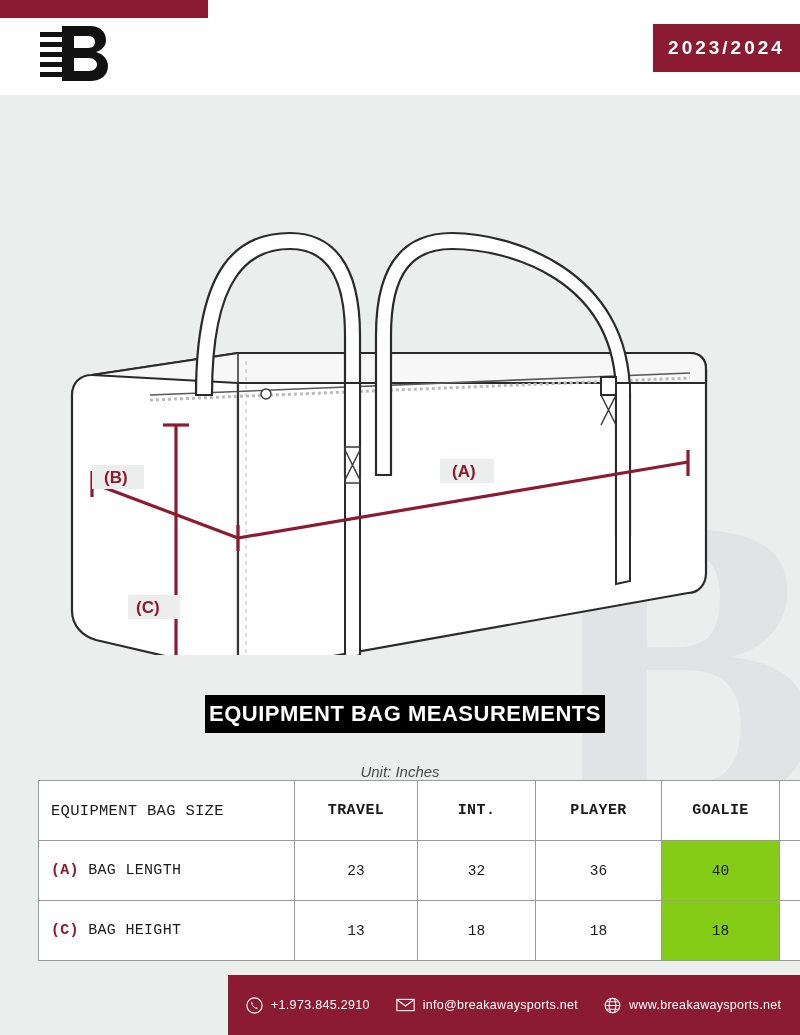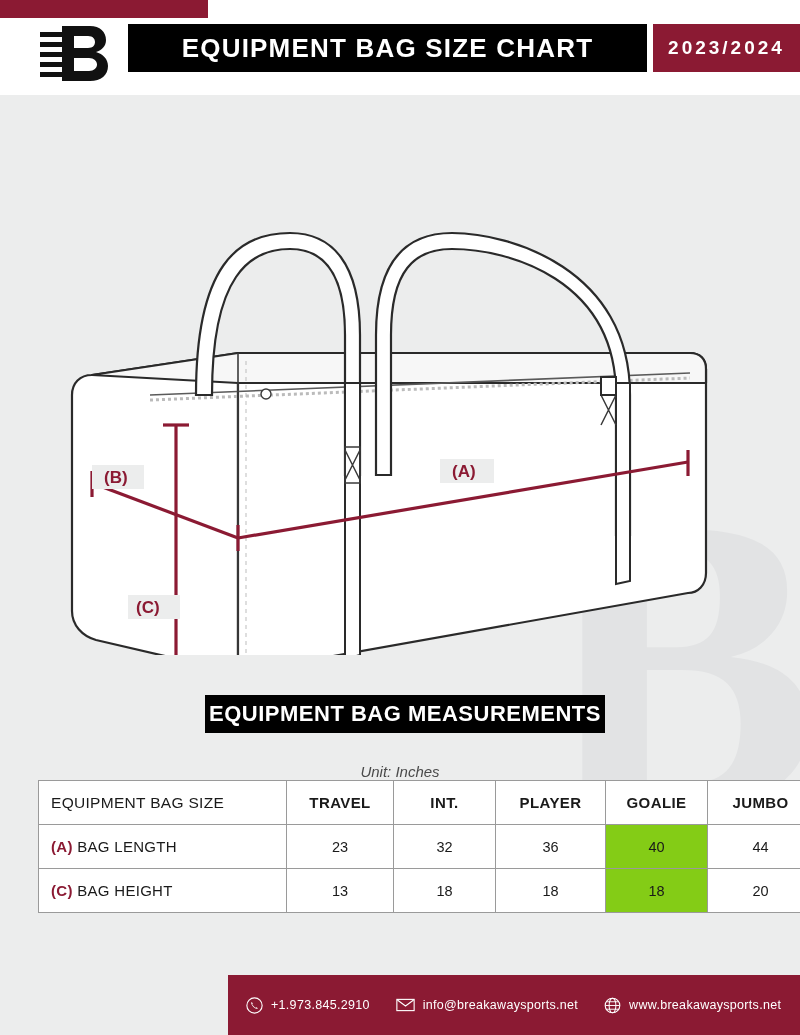--- a/index.html
+++ b/index.html
@@ -146,21 +146,22 @@
     width: 724px;
     background: #ffffff;
     table-layout: fixed;
   }
   table.size-table th, table.size-table td {
     border: 1px solid #9a9a9a;
     text-align: center;
     font-size: 14.5px;
     color: #1a1a1a;
     height: 37px;
-    padding: 3px;
+    padding: 11px;
+    font-family: Liberation Mono, monospace;
   }
   table.size-table th {
     font-weight: bold;
     font-size: 15px;
     letter-spacing: 0.4px;
   }
   table.size-table th.first-col, table.size-table td.first-col {
     text-align: left;
     padding-left: 12px;
     font-weight: normal;
@@ -241,23 +242,20 @@
                    M46 36 L46 49 L61 49 C66 49 69 46 69 42.5 C69 39 66 36 61 36 Z"></path>
           <path d="M12 10 L40 10 L40 15 L12 15 Z"></path>
           <path d="M12 20 L40 20 L40 25 L12 25 Z"></path>
           <path d="M12 30 L40 30 L40 35 L12 35 Z"></path>
           <path d="M12 40 L40 40 L40 45 L12 45 Z"></path>
           <path d="M12 50 L40 50 L40 55 L12 55 Z"></path>
         </g>
       </svg>
     </div>
 
-    <div class="header-title-bar">
-      <span>EQUIPMENT BAG SIZE CHART</span>
-    </div>
 
     <div class="header-year">2023/2024</div>
   </div>
 
   <div class="body-area">
 
     <div class="watermark">B</div>
 
     <div class="illustration">
       <svg viewBox="0 0 800 560" width="800" height="560">

